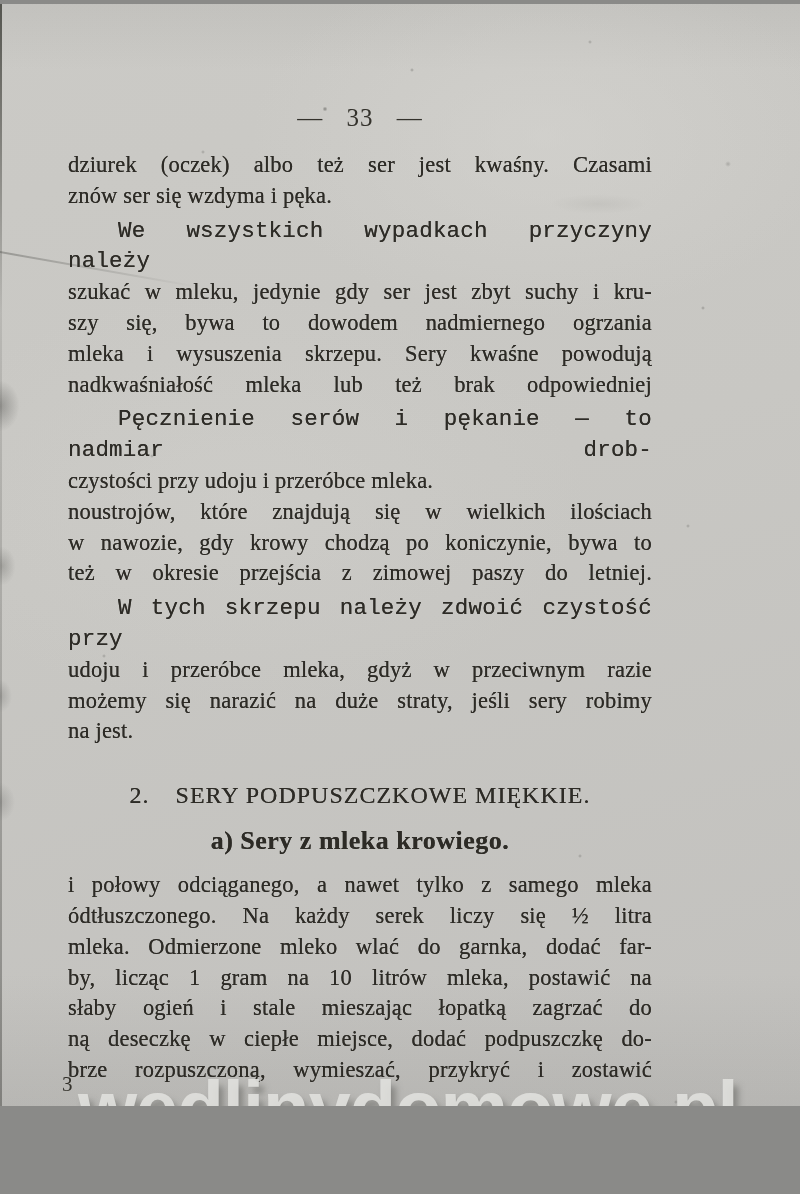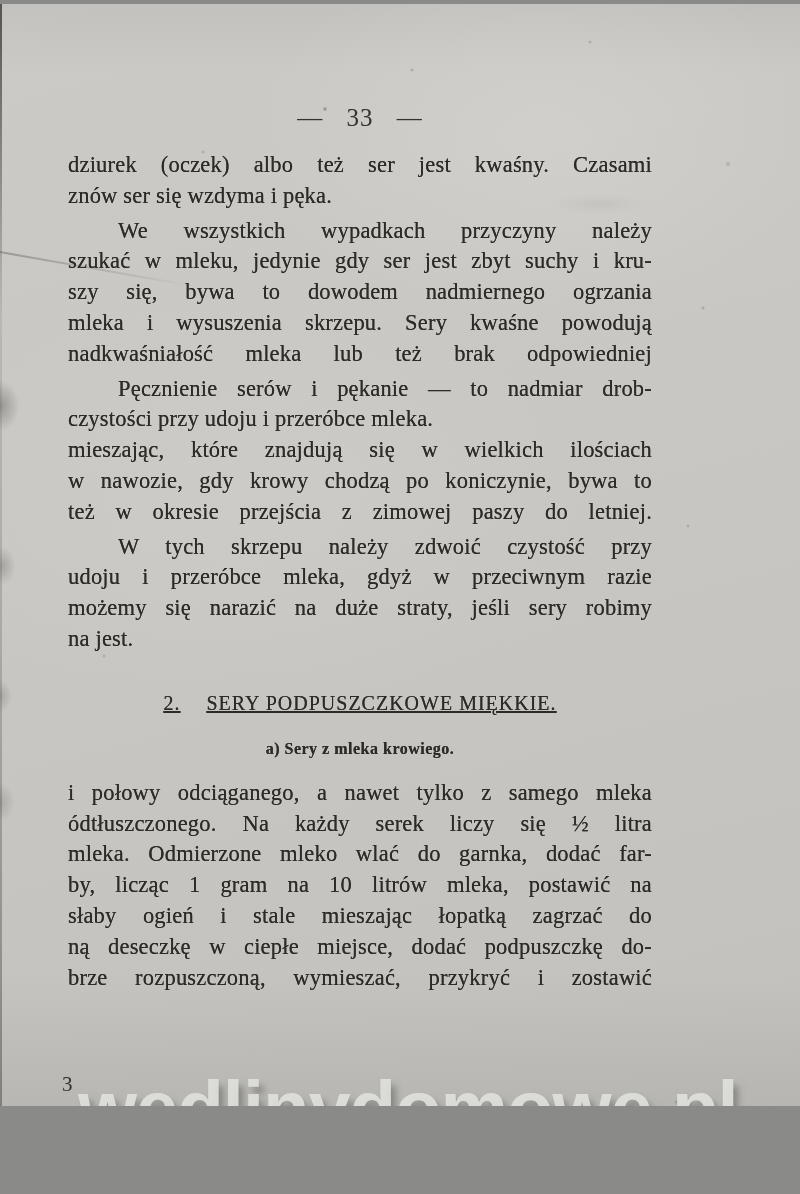--- a/index.html
+++ b/index.html
@@ -54,32 +54,32 @@
     color:#34322c;z-index:2;
   }
   .text-block{
     position:absolute;left:68px;top:146px;width:584px;z-index:2;
     font-size:22.5px;line-height:30.8px;letter-spacing:0.2px;
     text-shadow:0 0 0.5px rgba(45,43,38,0.85);
   }
   .line{
     text-align:justify;text-align-last:justify;
   }
-  .line.indent{text-indent:50px;margin-top:4px;}
+  .line.indent{text-indent:50px;margin-top:4px;font-family:Liberation Mono, monospace;}
   .line.end{text-align-last:left;}
   .line.heading{
     margin-top:32px;
     text-align:left;text-align-last:center;
-    font-size:20px;line-height:32px;letter-spacing:1px;text-indent:0;text-decoration:underline;
+    font-size:24px;line-height:32px;letter-spacing:1px;text-indent:0;
   }
   .hnum{margin-right:26px;}
   .line.subheading{
     margin-top:15px;margin-bottom:14px;
     text-align:center;text-align-last:center;
-    font-weight:bold;font-size:16px;line-height:30px;letter-spacing:0.5px;text-indent:0;
+    font-weight:bold;font-size:26px;line-height:30px;letter-spacing:0.5px;text-indent:0;
   }
   .sig{
     position:absolute;left:62px;top:1068px;font-size:21px;color:#34322c;z-index:2;
   }
   .watermark{
     position:absolute;left:78px;top:1066px;z-index:3;
     font-family:"Liberation Sans","DejaVu Sans",sans-serif;
     font-weight:bold;font-size:76px;letter-spacing:-1px;line-height:76px;
     color:rgba(224,223,220,0.92);
     text-shadow:5px 7px 6px rgba(98,98,94,0.55), 1px 1px 0 rgba(170,170,166,0.35);
@@ -96,21 +96,21 @@
   <main class="text-block" id="text-block">
       <div class="line"><span>dziurek (oczek) albo też ser jest kwaśny. Czasami</span></div>
       <div class="line end"><span>znów ser się wzdyma i pęka.</span></div>
       <div class="line indent"><span>We wszystkich wypadkach przyczyny należy</span></div>
       <div class="line"><span>szukać w mleku, jedynie gdy ser jest zbyt suchy i kru-</span></div>
       <div class="line"><span>szy się, bywa to dowodem nadmiernego ogrzania</span></div>
       <div class="line"><span>mleka i wysuszenia skrzepu. Sery kwaśne powodują</span></div>
       <div class="line"><span>nadkwaśniałość mleka lub też brak odpowiedniej</span></div>
       <div class="line indent"><span>Pęcznienie serów i pękanie — to nadmiar drob-</span></div>
       <div class="line end"><span>czystości przy udoju i przeróbce mleka.</span></div>
-      <div class="line"><span>mieszając, które znajdują się w wielkich ilościach</span></div>
+      <div class="line"><span>noustrojów, które znajdują się w wielkich ilościach</span></div>
       <div class="line"><span>w nawozie, gdy krowy chodzą po koniczynie, bywa to</span></div>
       <div class="line"><span>też w okresie przejścia z zimowej paszy do letniej.</span></div>
       <div class="line indent"><span>W tych skrzepu należy zdwoić czystość przy</span></div>
       <div class="line"><span>udoju i przeróbce mleka, gdyż w przeciwnym razie</span></div>
       <div class="line"><span>możemy się narazić na duże straty, jeśli sery robimy</span></div>
       <div class="line end"><span>na jest.</span></div>
       <div class="line heading"><span class="hnum">2.</span><span>SERY PODPUSZCZKOWE MIĘKKIE.</span></div>
       <div class="line subheading"><span>a) Sery z mleka krowiego.</span></div>
       <div class="line"><span>i połowy odciąganego, a nawet tylko z samego mleka</span></div>
       <div class="line"><span>ódtłuszczonego. Na każdy serek liczy się ½ litra</span></div>

